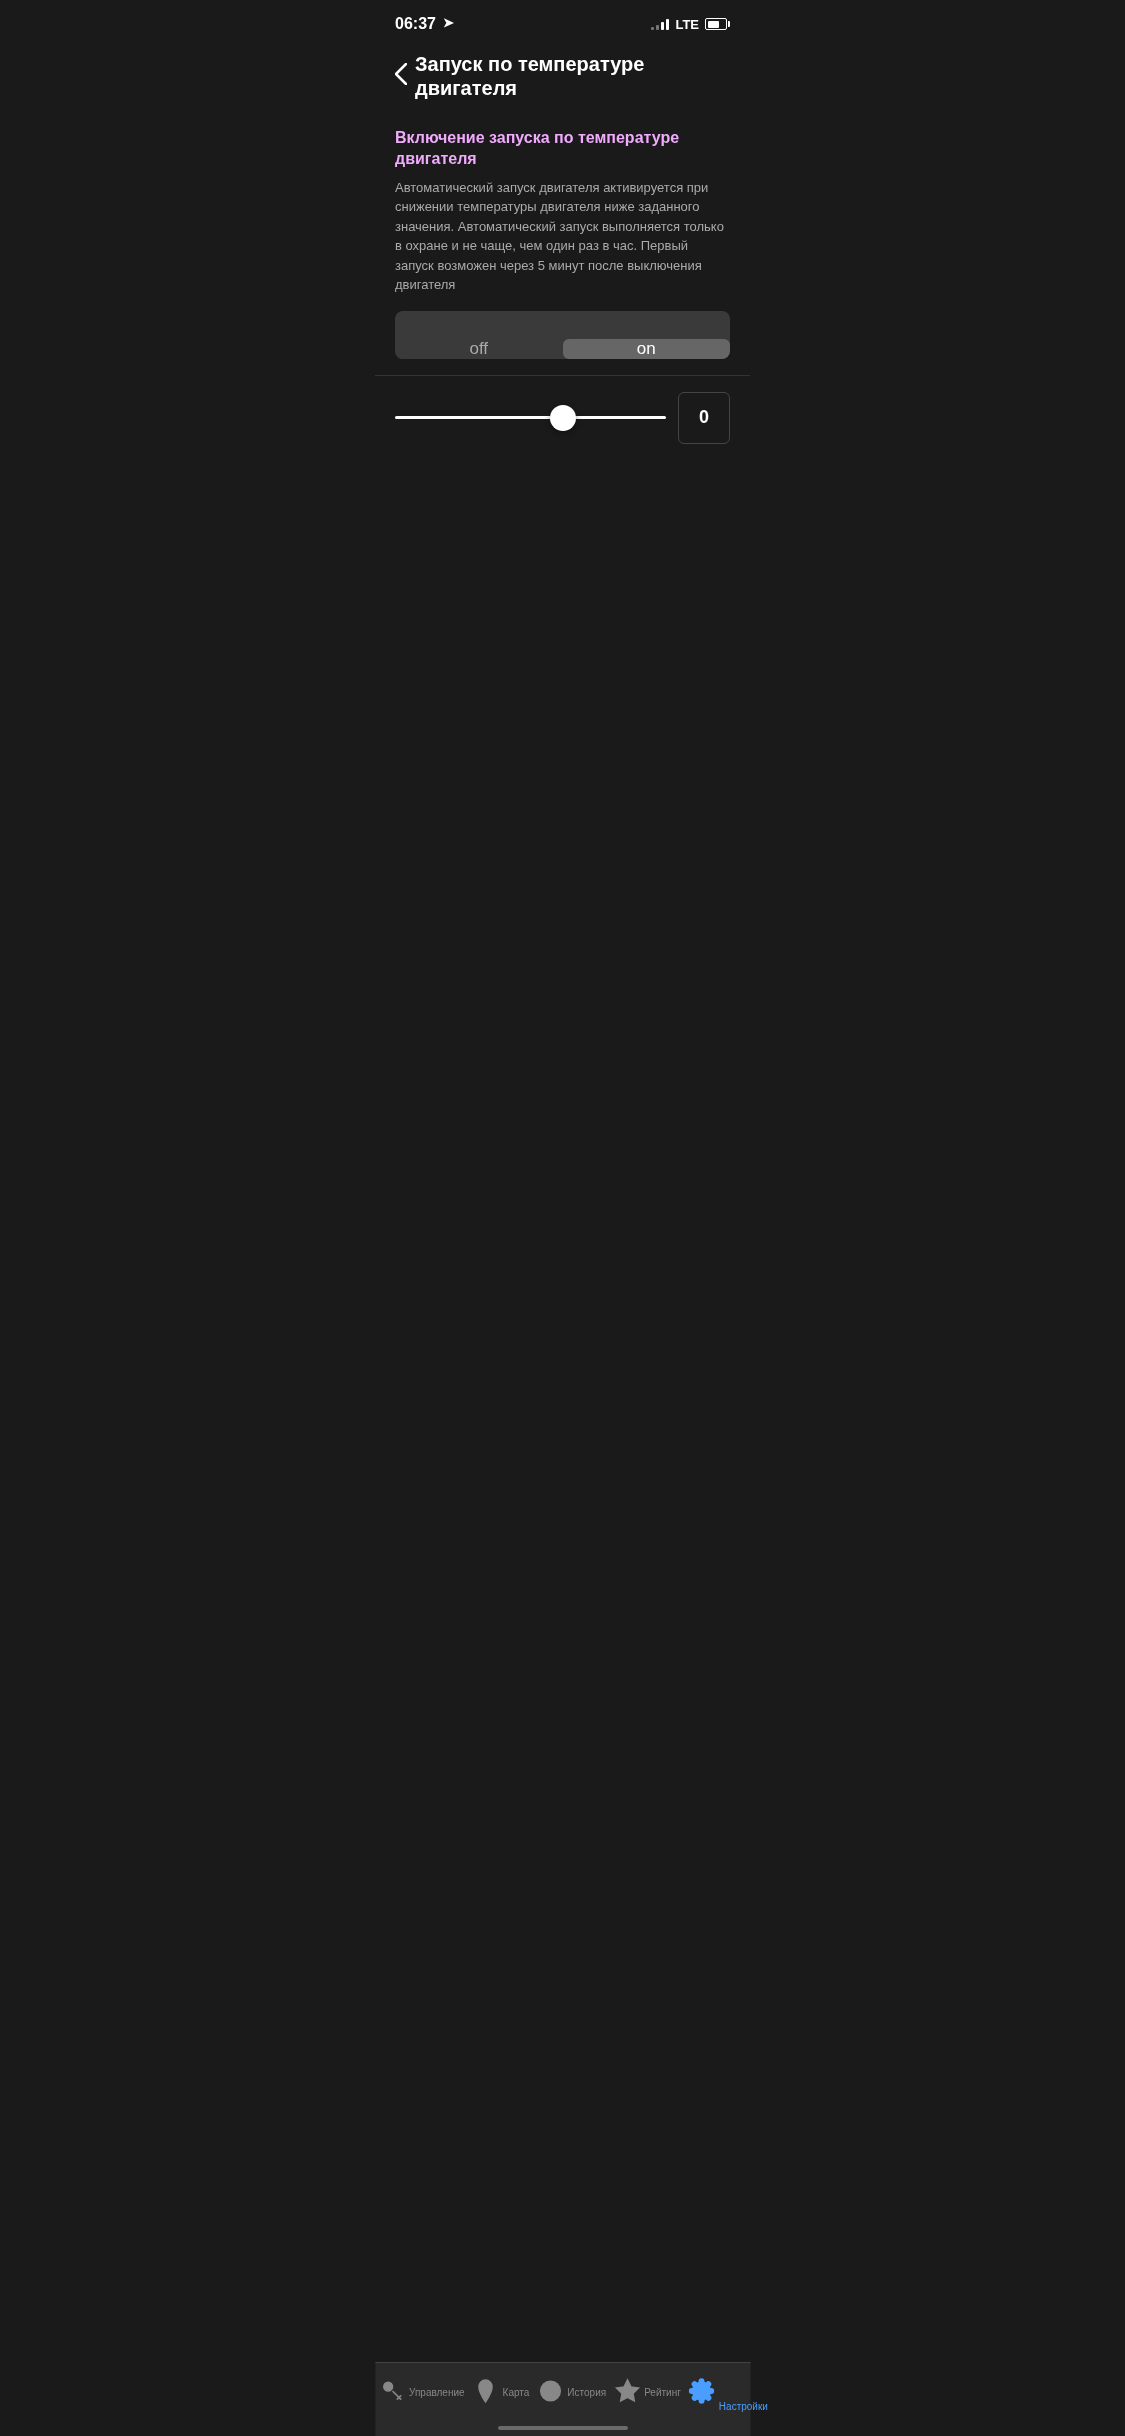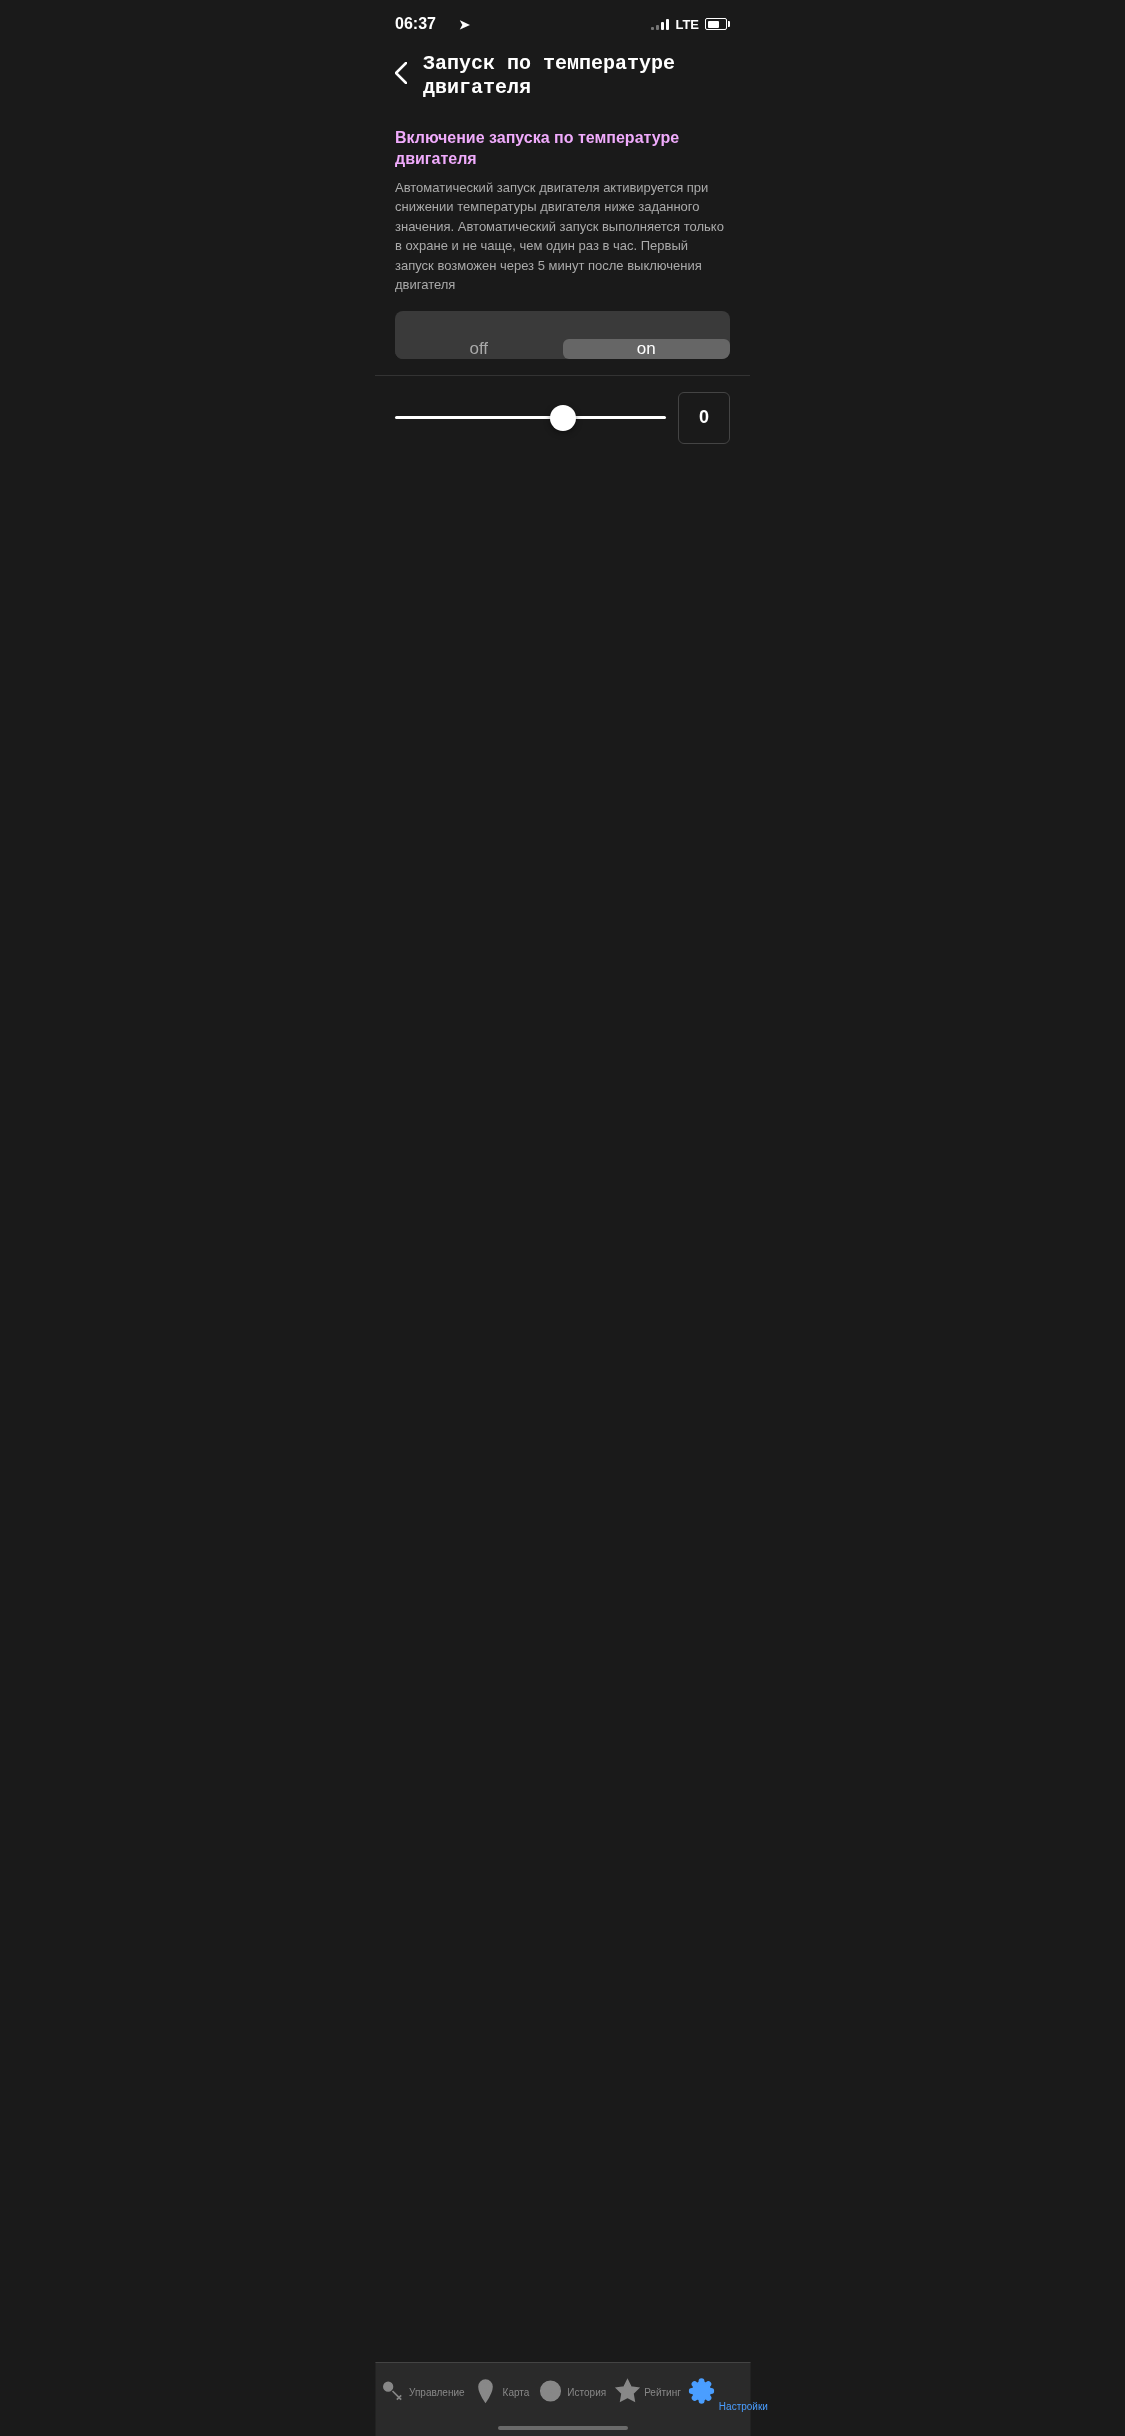--- a/index.html
+++ b/index.html
@@ -27,22 +27,21 @@
       justify-content: space-between;
       align-items: center;
       padding: 12px 20px 8px;
       height: 44px;
     }
 
     .status-time {
       font-size: 16px;
       font-weight: 600;
       display: flex;
-      align-items: center;
-      gap: 20px;
+      gap: 4px;
     }
 
     .status-right {
       display: flex;
       align-items: center;
       gap: 6px;
     }
 
     .signal-bars {
       display: flex;
@@ -96,22 +95,21 @@
       background: #ffffff;
       border-radius: 0 1px 1px 0;
       margin-left: 1px;
     }
 
     
     .nav-header {
       display: flex;
       align-items: center;
       padding: 8px 16px 12px;
-      gap: 12px;
-      font-family: Liberation Mono, monospace;
+      gap: 4px;
     }
 
     .back-button {
       font-size: 24px;
       color: #ffffff;
       cursor: pointer;
       padding: 4px;
       line-height: 1;
     }
 

